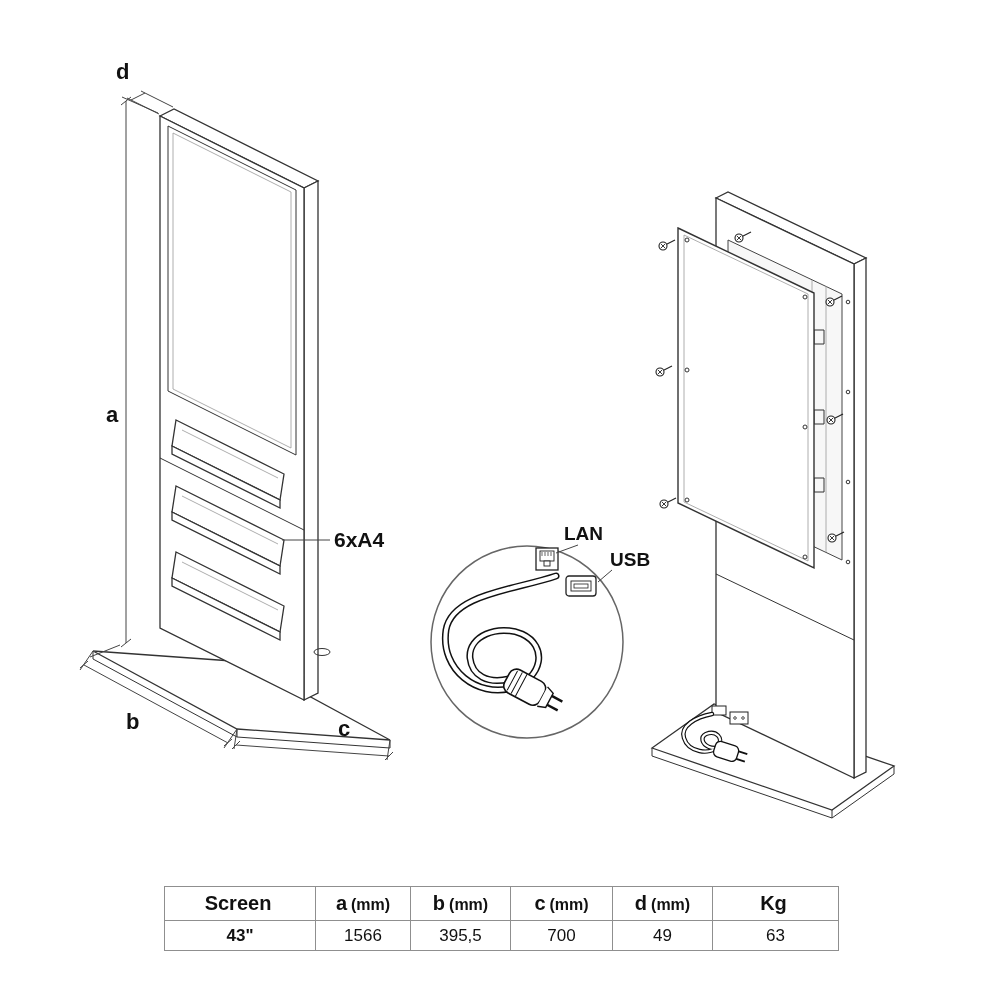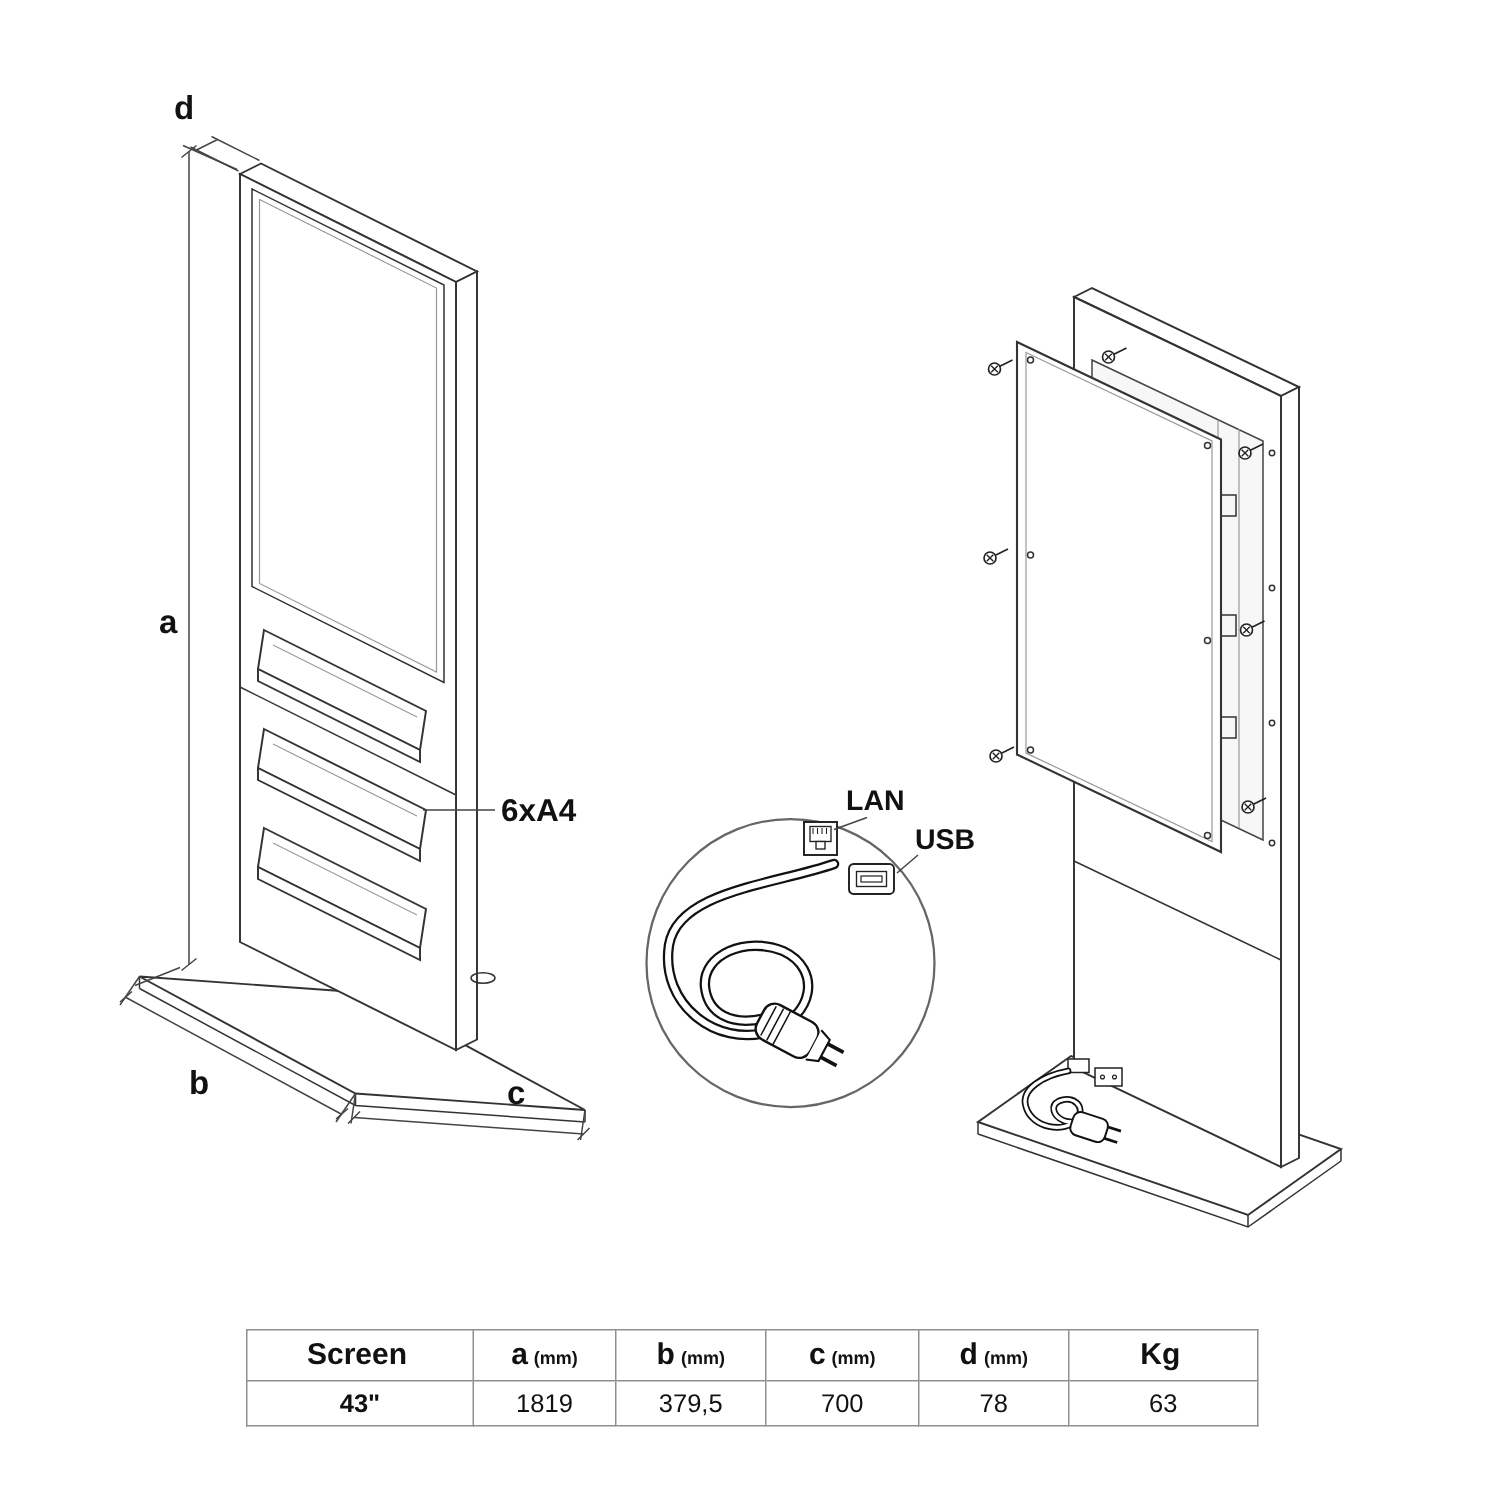--- a/index.html
+++ b/index.html
@@ -23,21 +23,21 @@
     position:absolute;left:164px;top:886px;border-collapse:collapse;
     table-layout:fixed;
   }
   .spec-table th,.spec-table td{
     border:1px solid #8f8f8f;text-align:center;vertical-align:middle;
     padding:0;color:#111;
   }
   .spec-table th{height:33px;font-size:20px;font-weight:700;}
   .spec-table td{height:29px;font-size:17px;font-weight:400;}
   .spec-table td.bold{font-weight:700;}
-  .unit{font-size:12px;font-weight:700;margin-left:4px;}
+  .unit{font-size:16px;font-weight:700;margin-left:4px;}
 </style>
 </head>
 <body>
 
 <div class="canvas">
 
   <svg class="art" width="1000" height="880" viewBox="0 0 1000 880">
 
     <defs>
       <g id="screw">
@@ -245,21 +245,21 @@
           <span>d</span><span class="unit">(mm)</span>
         </th>
         <th>
           <span>Kg</span><span class="unit"></span>
         </th>
       </tr>
     </thead>
     <tbody>
       <tr>
         <td class="bold">43"</td>
-        <td>1819</td>
-        <td>379,5</td>
+        <td>1566</td>
+        <td>395,5</td>
         <td>700</td>
-        <td>78</td>
+        <td>49</td>
         <td>63</td>
       </tr>
     </tbody>
   </table>
 </div>
 
 </body></html>

